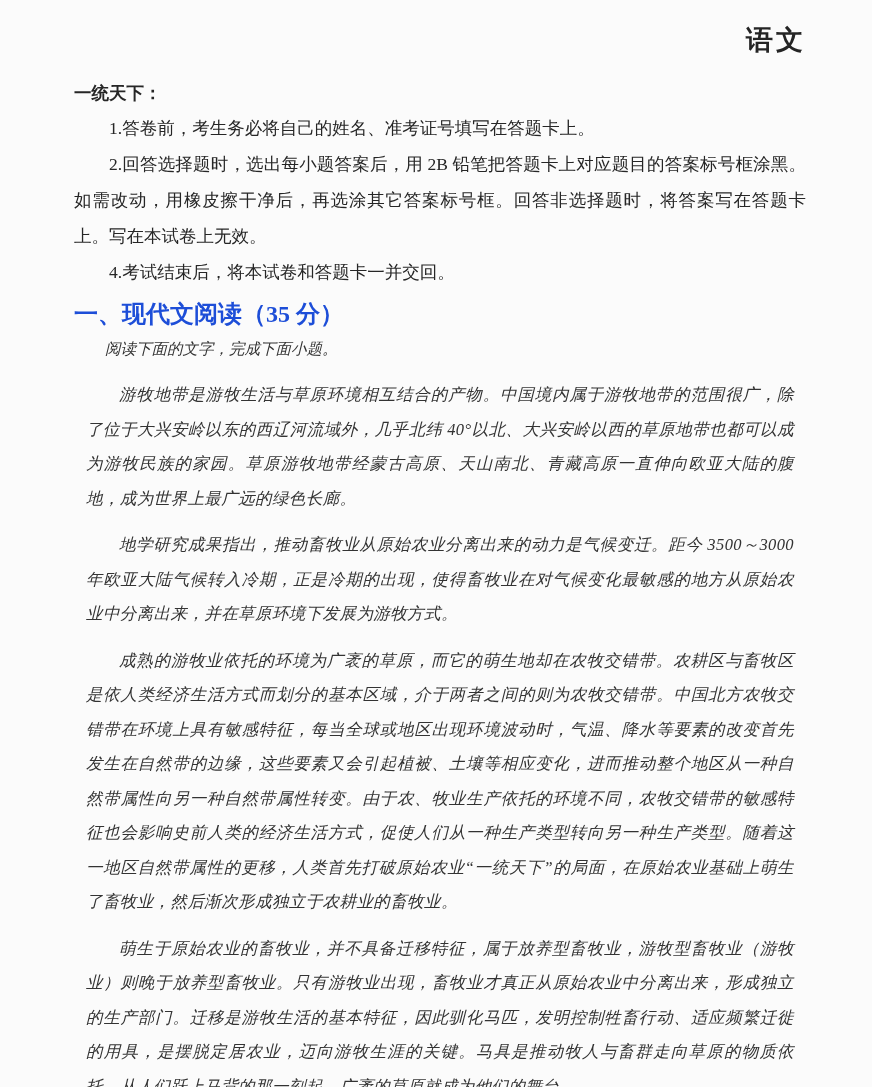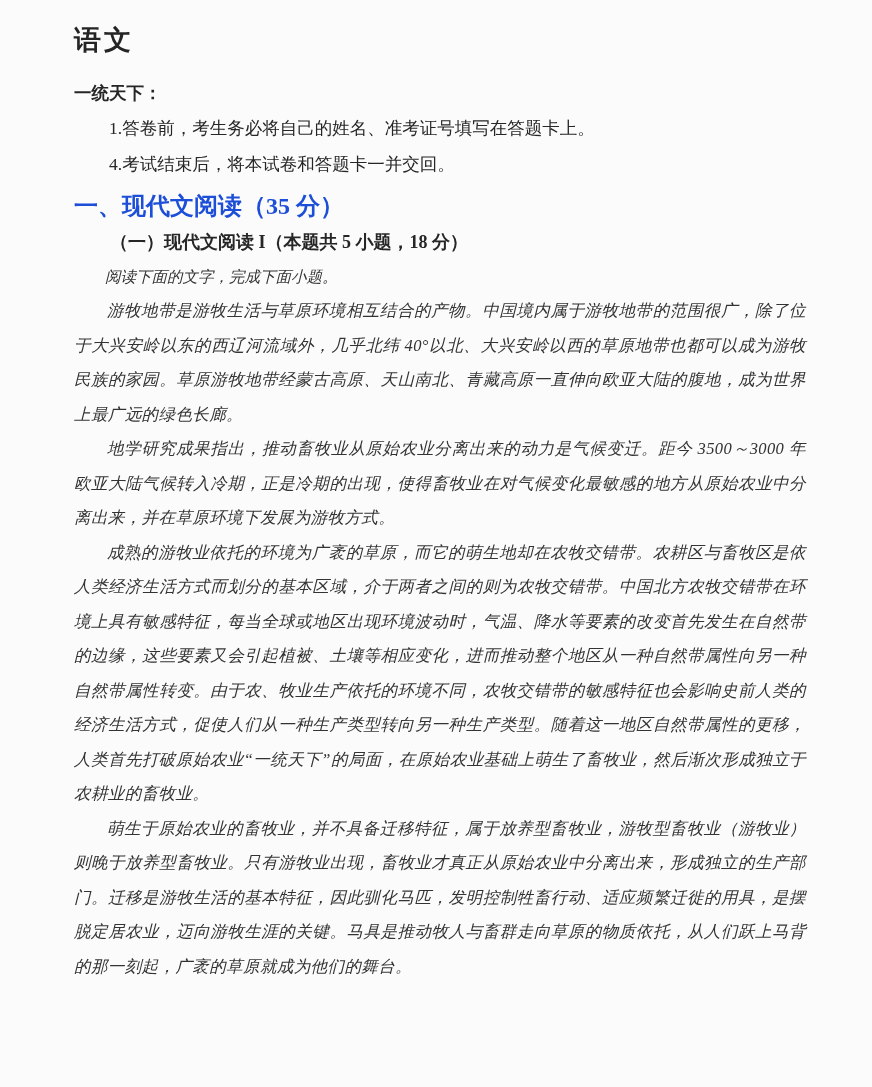--- a/index.html
+++ b/index.html
@@ -16,21 +16,21 @@
     color: #2b2b2b;
   }
   .page {
     width: 872px;
     min-height: 1087px;
     padding: 12px 66px 20px 74px;
     background: #fbfbfb;
   }
   
   .exam-title {
-    text-align: left;
+    text-align: right;
     font-size: 27px;
     font-weight: 700;
     letter-spacing: 3px;
     margin: 10px 0 18px 0;
     color: #242424;
   }
   
   .notice-heading {
     font-size: 17.5px;
     font-weight: 700;
@@ -70,45 +70,45 @@
     color: #333333;
   }
   .reading-instruction,
   .material-label {
     margin: 0;
     font-size: 15.5px;
     line-height: 34px;
     text-indent: 2em;
   }
   .material-paragraph {
-    margin: 0;
+    margin: 12px;
     font-size: 16.5px;
     line-height: 34.5px;
     text-indent: 2em;
     text-align: justify;
     word-break: break-all;
     letter-spacing: 0.4px;
   }
 </style>
 </head>
 <body>
 
 <div class="page">
 
   <h1 class="exam-title">语文</h1>
 
   <div>
     <div class="notice-heading">一统天下：</div>
     <p class="notice-item">1.答卷前，考生务必将自己的姓名、准考证号填写在答题卡上。</p>
+    <p class="notice-item">2.回答选择题时，选出每小题答案后，用 2B 铅笔把答题卡上对应题目的答案标号框涂黑。如需改动，用橡皮擦干净后，再选涂其它答案标号框。回答非选择题时，将答案写在答题卡上。写在本试卷上无效。</p>
     <p class="notice-item">4.考试结束后，将本试卷和答题卡一并交回。</p>
   </div>
 
   <div>
     <h2 class="section-heading">一、现代文阅读（35 分）</h2>
-    <h3 class="subsection-heading">（一）现代文阅读 I（本题共 5 小题，18 分）</h3>
     <p class="kai reading-instruction">阅读下面的文字，完成下面小题。</p>
 
     <p class="kai material-paragraph">游牧地带是游牧生活与草原环境相互结合的产物。中国境内属于游牧地带的范围很广，除了位于大兴安岭以东的西辽河流域外，几乎北纬 40°以北、大兴安岭以西的草原地带也都可以成为游牧民族的家园。草原游牧地带经蒙古高原、天山南北、青藏高原一直伸向欧亚大陆的腹地，成为世界上最广远的绿色长廊。</p>
     <p class="kai material-paragraph">地学研究成果指出，推动畜牧业从原始农业分离出来的动力是气候变迁。距今 3500～3000 年欧亚大陆气候转入冷期，正是冷期的出现，使得畜牧业在对气候变化最敏感的地方从原始农业中分离出来，并在草原环境下发展为游牧方式。</p>
     <p class="kai material-paragraph">成熟的游牧业依托的环境为广袤的草原，而它的萌生地却在农牧交错带。农耕区与畜牧区是依人类经济生活方式而划分的基本区域，介于两者之间的则为农牧交错带。中国北方农牧交错带在环境上具有敏感特征，每当全球或地区出现环境波动时，气温、降水等要素的改变首先发生在自然带的边缘，这些要素又会引起植被、土壤等相应变化，进而推动整个地区从一种自然带属性向另一种自然带属性转变。由于农、牧业生产依托的环境不同，农牧交错带的敏感特征也会影响史前人类的经济生活方式，促使人们从一种生产类型转向另一种生产类型。随着这一地区自然带属性的更移，人类首先打破原始农业“一统天下”的局面，在原始农业基础上萌生了畜牧业，然后渐次形成独立于农耕业的畜牧业。</p>
     <p class="kai material-paragraph">萌生于原始农业的畜牧业，并不具备迁移特征，属于放养型畜牧业，游牧型畜牧业（游牧业）则晚于放养型畜牧业。只有游牧业出现，畜牧业才真正从原始农业中分离出来，形成独立的生产部门。迁移是游牧生活的基本特征，因此驯化马匹，发明控制牲畜行动、适应频繁迁徙的用具，是摆脱定居农业，迈向游牧生涯的关键。马具是推动牧人与畜群走向草原的物质依托，从人们跃上马背的那一刻起，广袤的草原就成为他们的舞台。</p>
   </div>
 
 </div>
 

